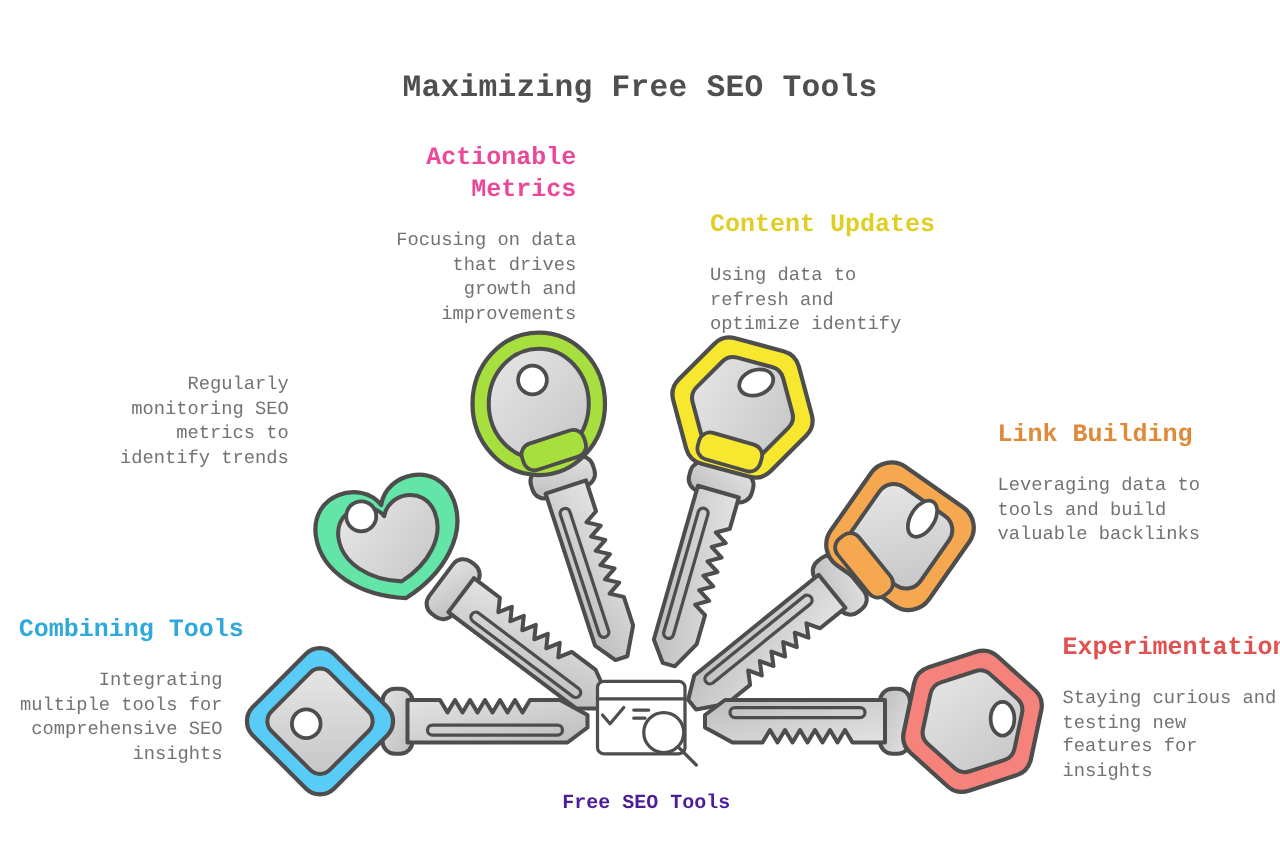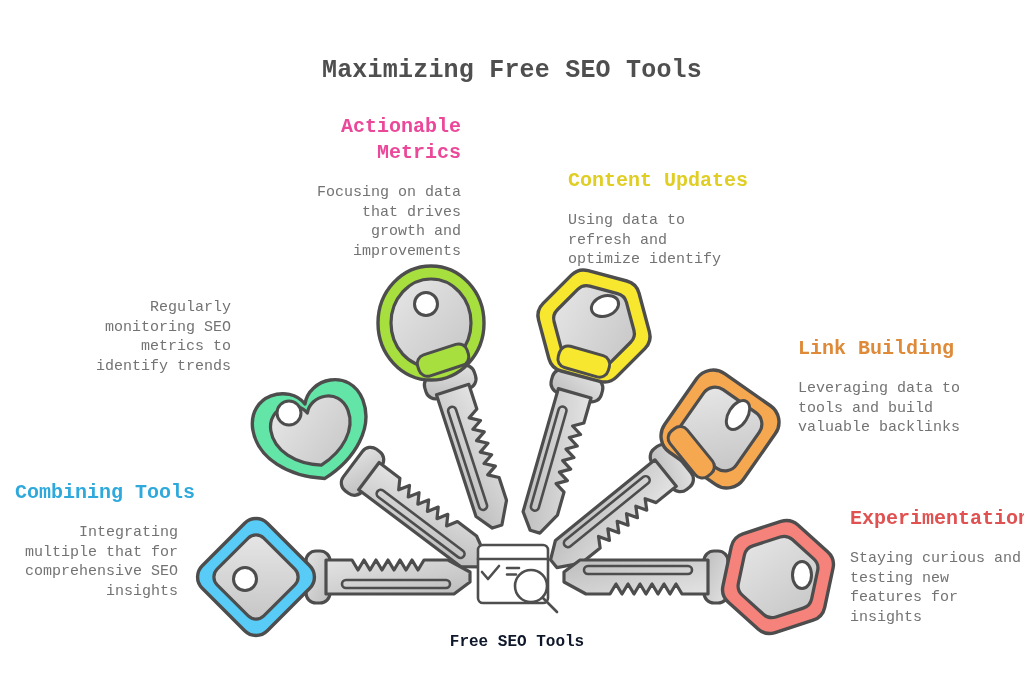--- a/index.html
+++ b/index.html
@@ -21,26 +21,26 @@
     margin:0;font-size:20px;font-weight:bold;line-height:26px;
     white-space:pre;
   }
   .item-desc{
     margin:17px 0 0 0;font-size:15px;line-height:19.5px;color:#737373;
   }
   .b-actionable{left:301px;top:114px;width:160px;text-align:right;}
   .b-content{left:568px;top:168px;width:155px;text-align:left;}
   .b-consistent{left:61px;top:281px;width:170px;text-align:right;}
   .b-link{left:798px;top:308px;width:172px;text-align:left;margin-top:28px;}
-  .b-combining{left:5px;top:480px;width:173px;text-align:right;}
+  .b-combining{left:5px;top:492px;width:173px;text-align:right;}
   .b-combining .item-heading{text-align:left;margin-left:10px;}
   .b-experiment{left:850px;top:506px;width:176px;text-align:left;}
   .center-label{
     position:absolute;left:412px;top:633px;width:210px;text-align:center;
-    font-size:16px;font-weight:bold;color:#0f172a;
+    font-size:16px;font-weight:bold;color:#4c1d95;
   }
   
   .metal{fill:url(#metal);stroke:#4d4d4d;stroke-width:3.2;stroke-linejoin:round;stroke-linecap:round;}
   .slot{fill:none;stroke:#4d4d4d;stroke-width:2.6;}
   .bow{stroke:#4d4d4d;stroke-width:3.4;stroke-linejoin:round;}
   .bow-inner{fill:url(#metal2);stroke:#4d4d4d;stroke-linejoin:round;}
   .band{stroke:#4d4d4d;stroke-width:3;stroke-linejoin:round;}
   .hole{fill:#ffffff;stroke:#4d4d4d;stroke-width:3;}
   .icon-line{fill:none;stroke:#4e4e4e;stroke-width:2.6;stroke-linecap:round;stroke-linejoin:round;}
   .icon-box{fill:#ffffff;stroke:#4e4e4e;stroke-width:2.6;}
@@ -171,21 +171,21 @@
     <p class="item-desc">Regularly monitoring SEO metrics to identify trends</p>
   </div>
 
   <div class="label-block b-link">
     <h2 class="item-heading" style="color: rgb(222, 138, 56);">Link Building</h2>
     <p class="item-desc">Leveraging data to tools and build valuable backlinks</p>
   </div>
 
   <div class="label-block b-combining">
     <h2 class="item-heading" style="color: rgb(47, 169, 220);">Combining Tools</h2>
-    <p class="item-desc">Integrating multiple that for comprehensive SEO insights</p>
+    <p class="item-desc">Integrating multiple tools for comprehensive SEO insights</p>
   </div>
 
   <div class="label-block b-experiment">
     <h2 class="item-heading" style="color: rgb(224, 81, 81);">Experimentation</h2>
     <p class="item-desc">Staying curious and testing new features for insights</p>
   </div>
 
   <div class="center-label">Free SEO Tools</div>
 
 </div>

